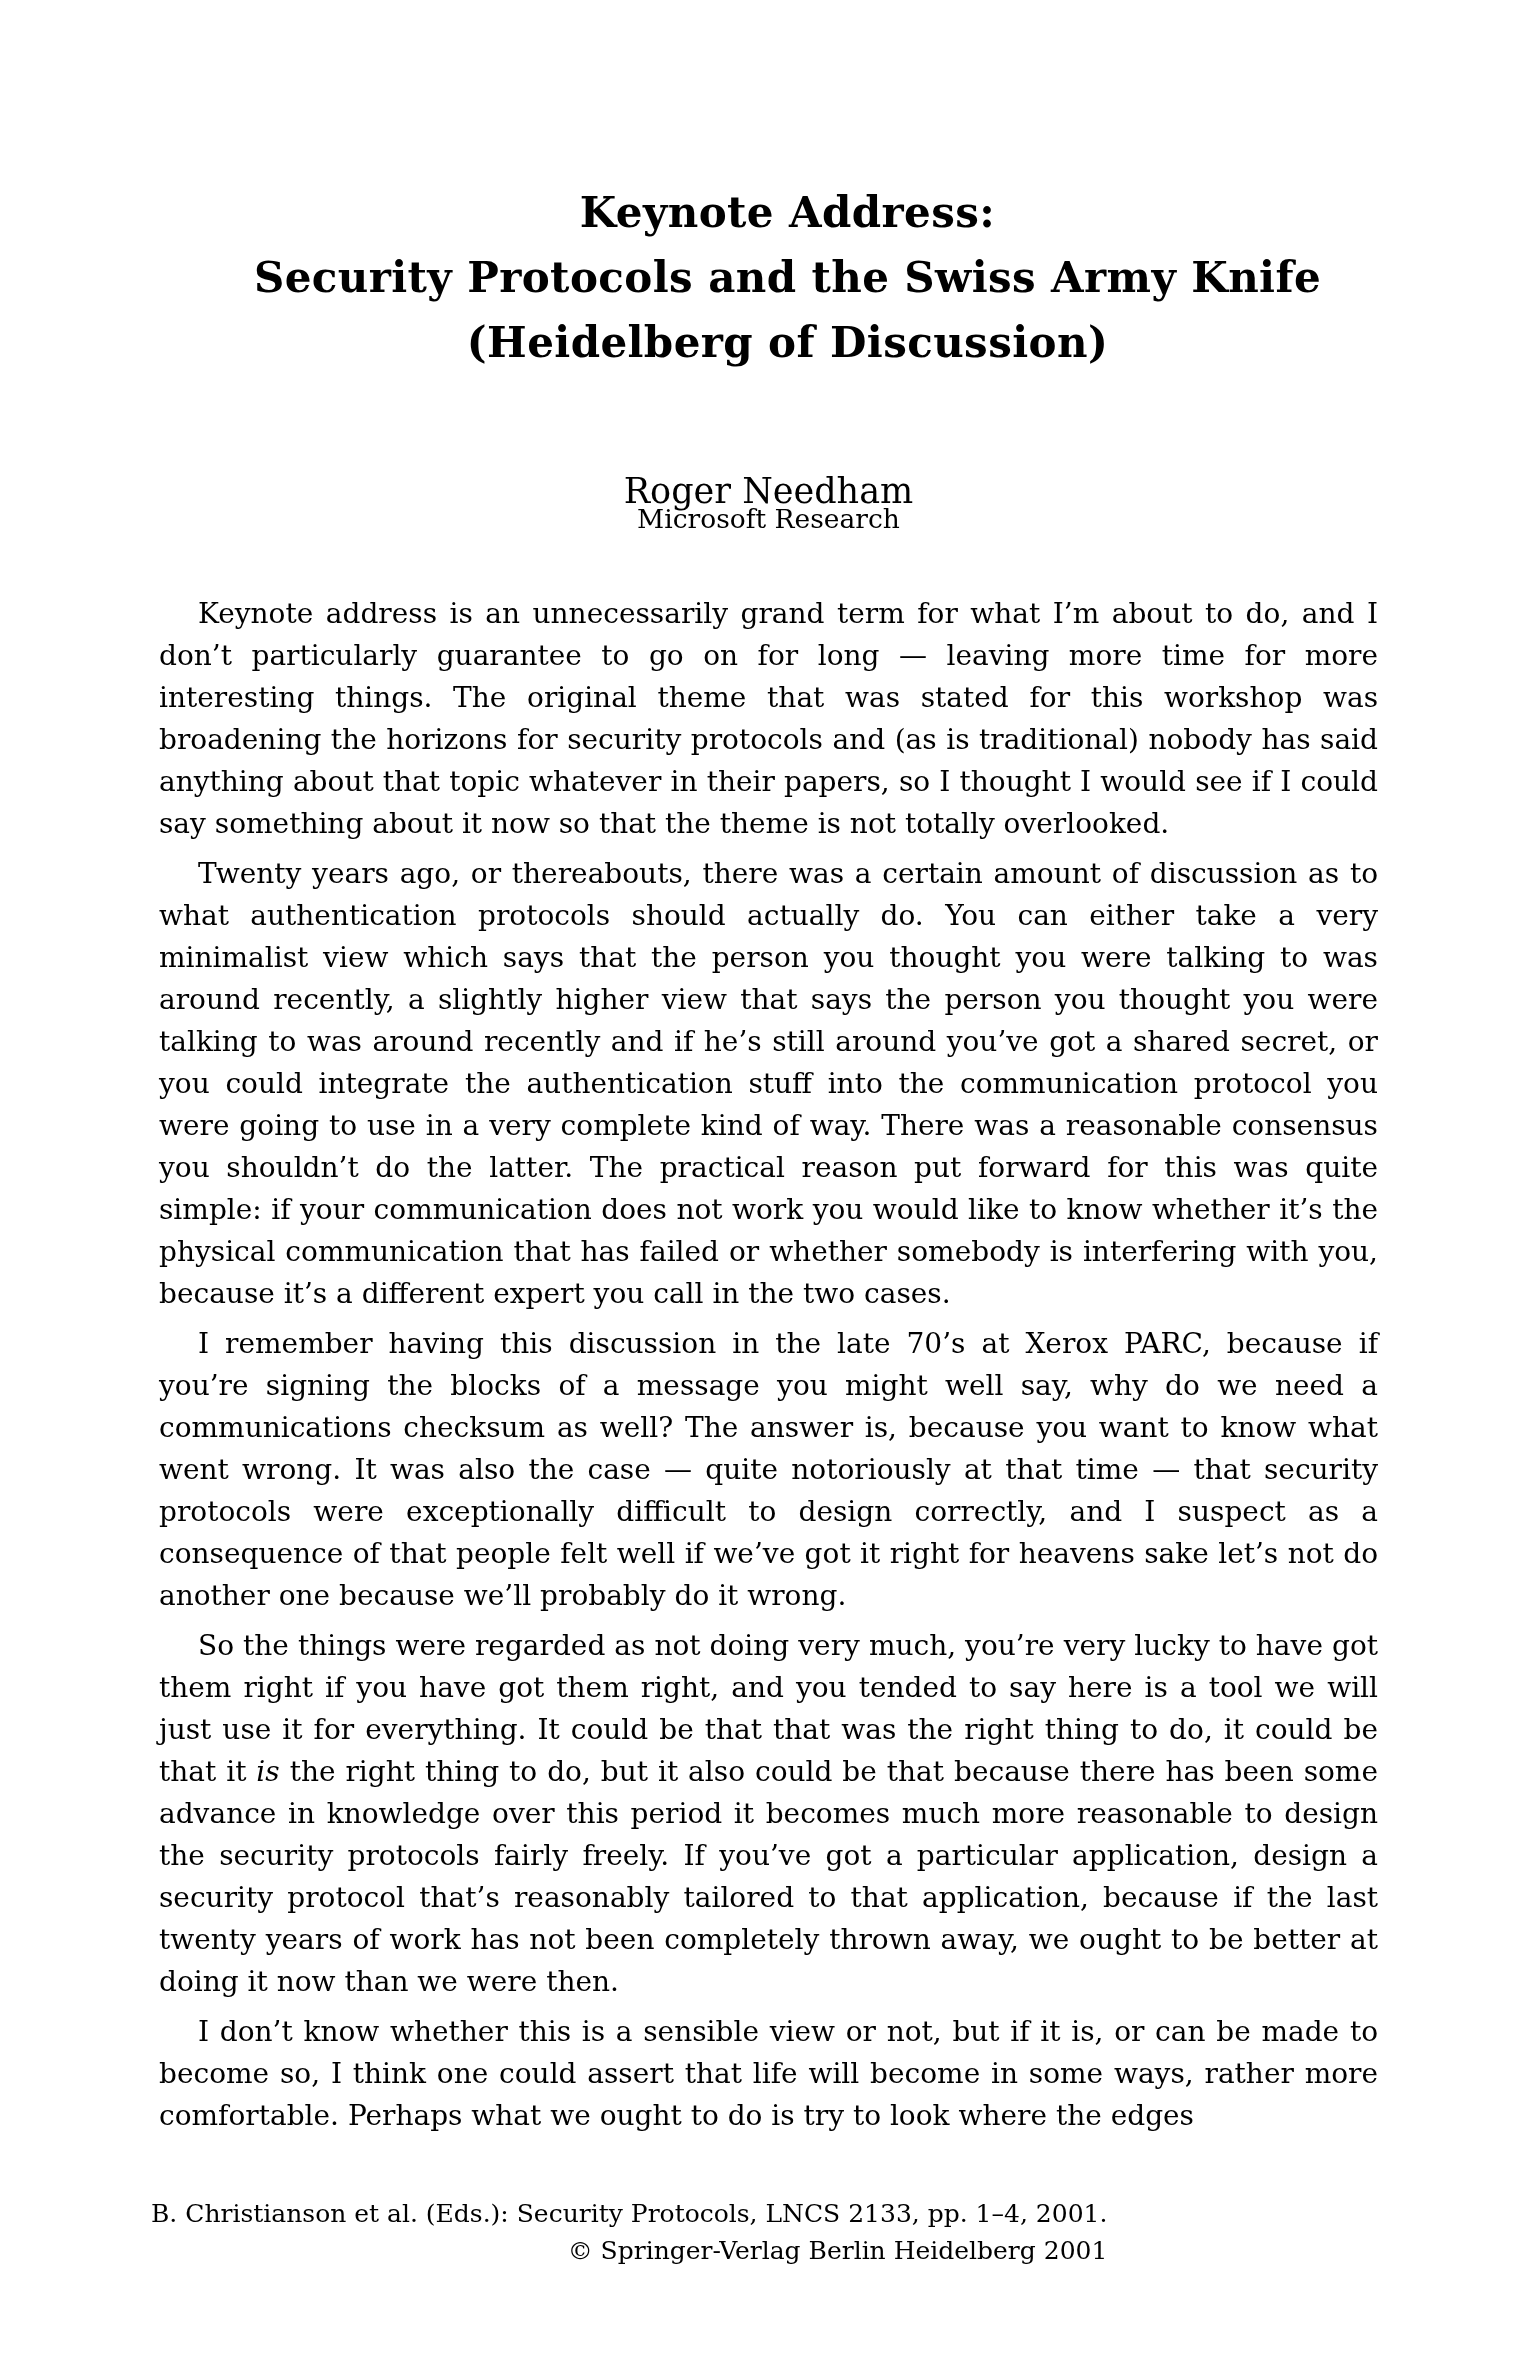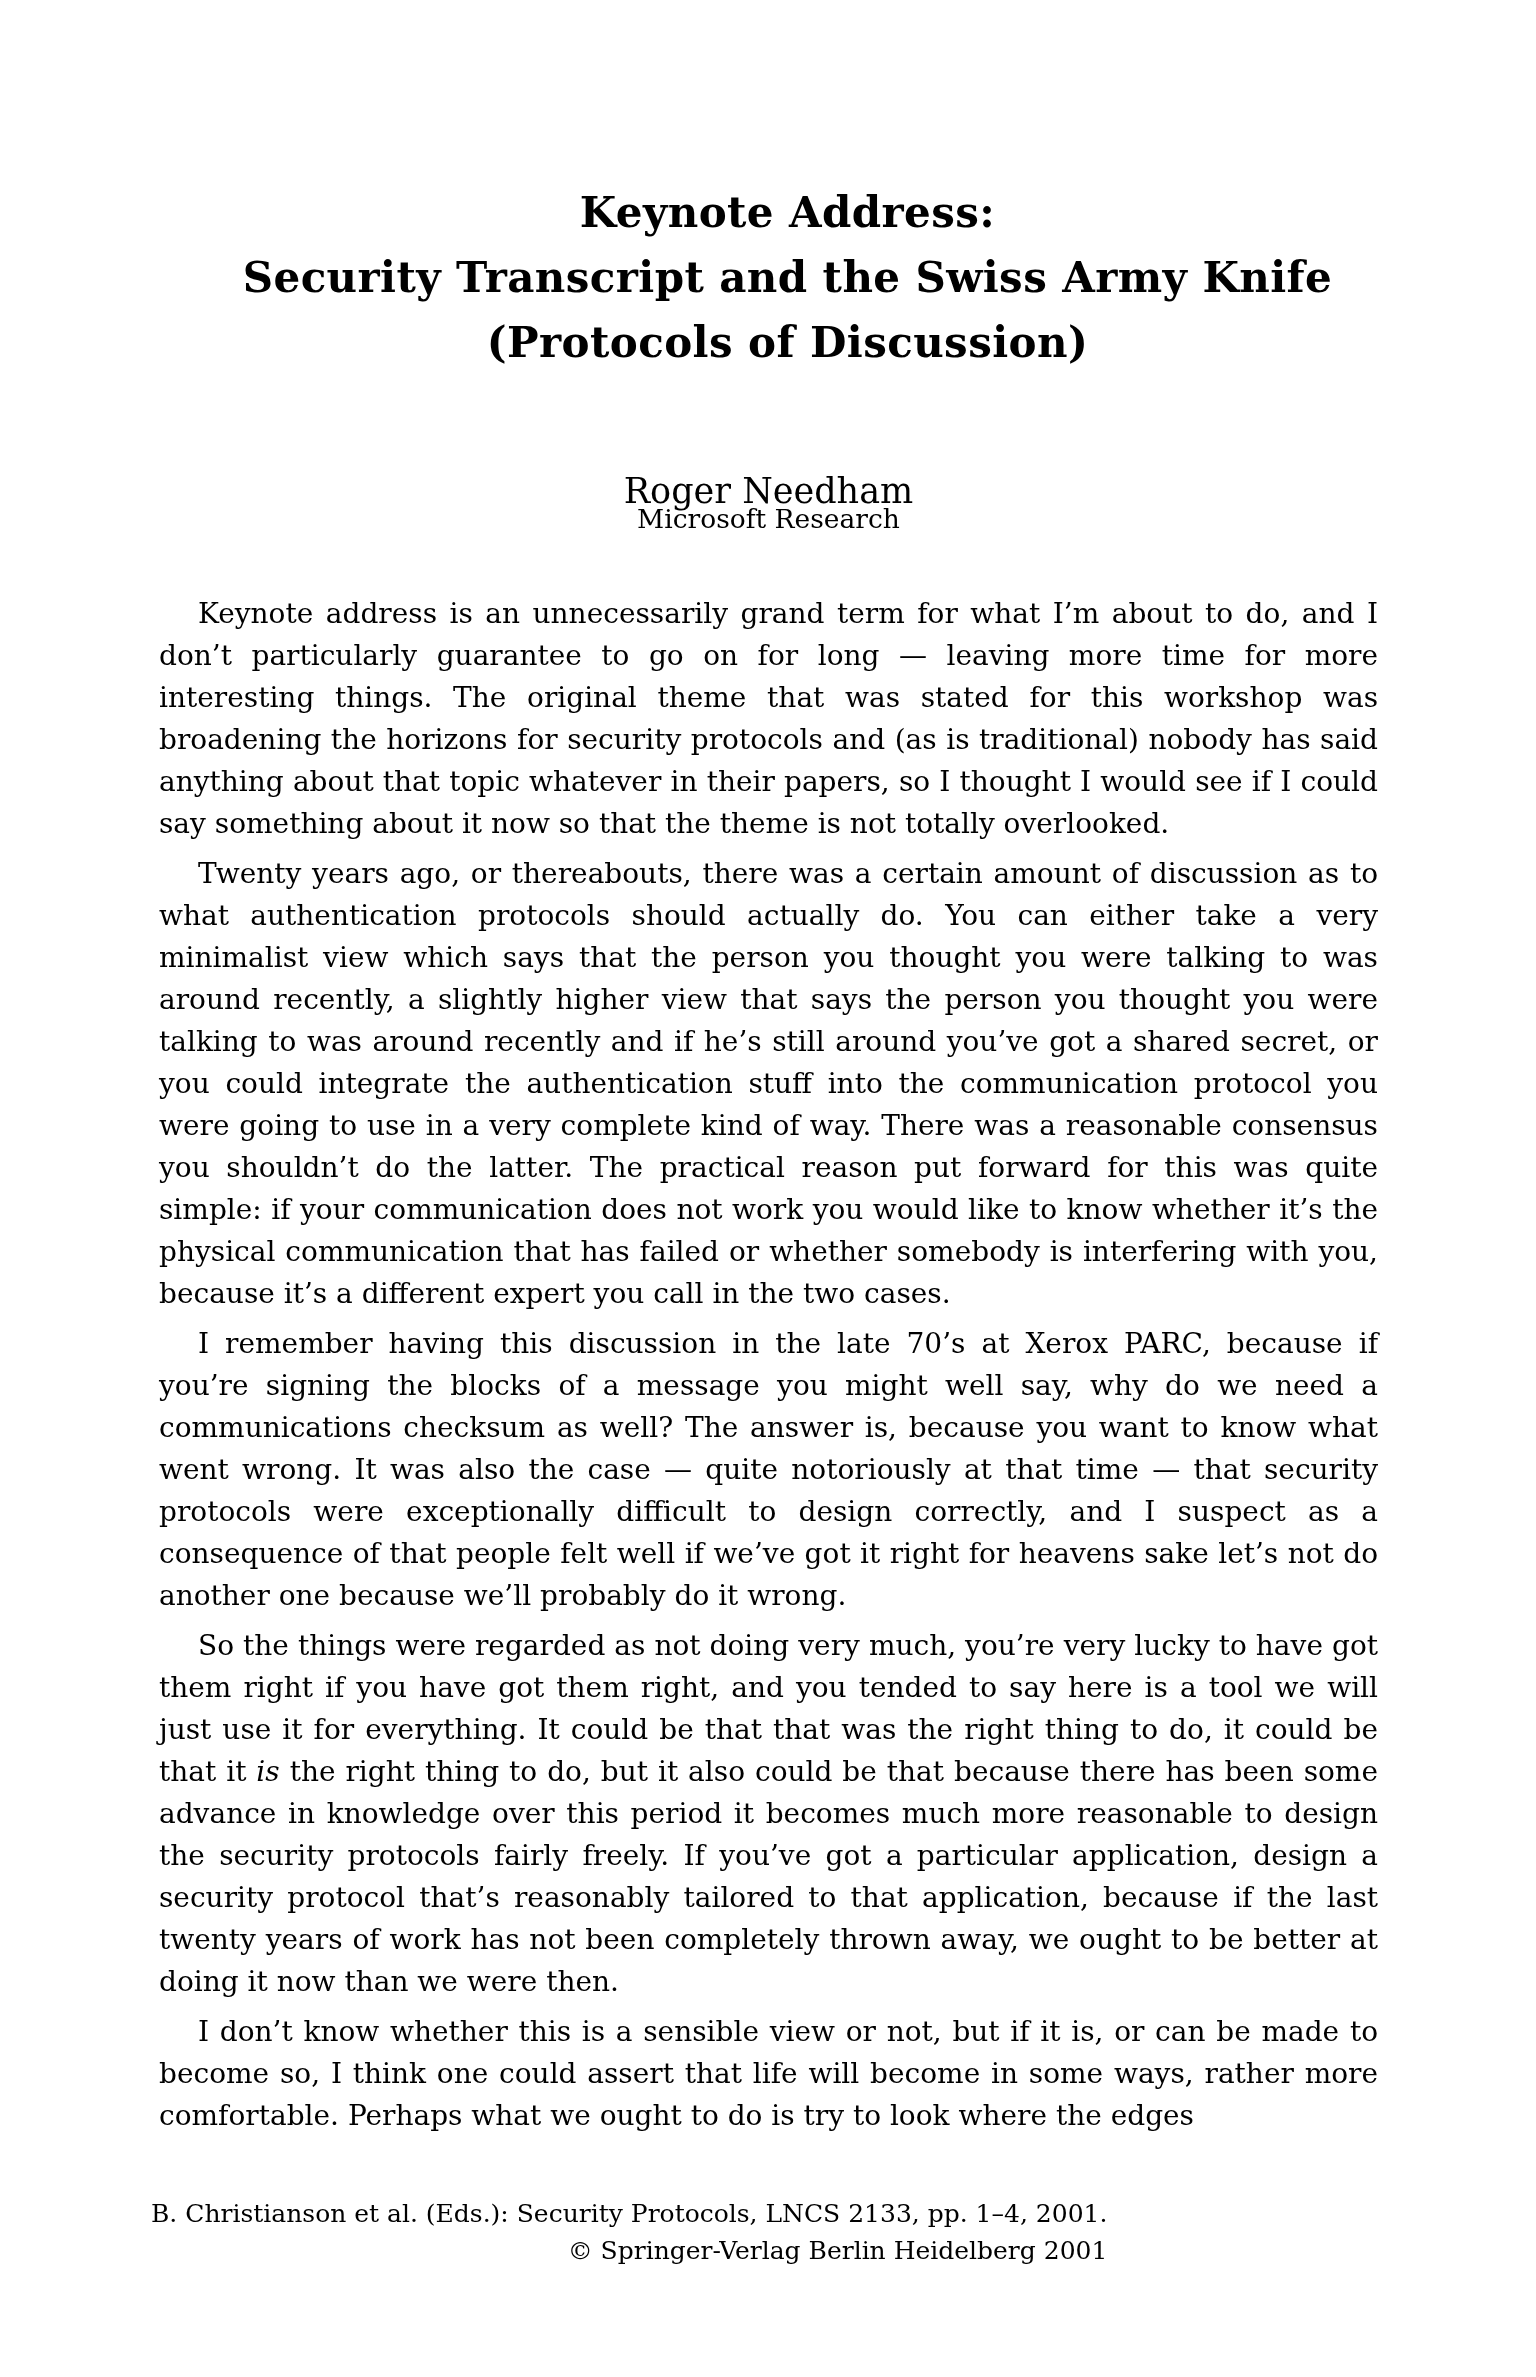--- a/index.html
+++ b/index.html
@@ -63,22 +63,22 @@
   }
 </style>
 </head>
 <body>
 
 <div class="page">
 
   <header class="titleblock">
     <h1 class="paper-title">
       <span class="tline">Keynote Address:</span>
-      <span class="tline">Security Transcript and the Swiss Army Knife</span>
-      <span class="tline">(Protocols of Discussion)</span>
+      <span class="tline">Security Protocols and the Swiss Army Knife</span>
+      <span class="tline">(Heidelberg of Discussion)</span>
     </h1>
     <div class="author">Roger Needham</div>
     <div class="affiliation">Microsoft Research</div>
   </header>
 
   <main class="bodytext">
     <p>Keynote address is an unnecessarily grand term for what I’m about to do, and I don’t particularly guarantee to go on for long — leaving more time for more interesting things. The original theme that was stated for this workshop was broadening the horizons for security protocols and (as is traditional) nobody has said anything about that topic whatever in their papers, so I thought I would see if I could say something about it now so that the theme is not totally overlooked.</p>
     <p>Twenty years ago, or thereabouts, there was a certain amount of discussion as to what authentication protocols should actually do. You can either take a very minimalist view which says that the person you thought you were talking to was around recently, a slightly higher view that says the person you thought you were talking to was around recently and if he’s still around you’ve got a shared secret, or you could integrate the authentication stuff into the communication protocol you were going to use in a very complete kind of way. There was a reasonable consensus you shouldn’t do the latter. The practical reason put forward for this was quite simple: if your communication does not work you would like to know whether it’s the physical communication that has failed or whether somebody is interfering with you, because it’s a different expert you call in the two cases.</p>
     <p>I remember having this discussion in the late 70’s at Xerox PARC, because if you’re signing the blocks of a message you might well say, why do we need a communications checksum as well? The answer is, because you want to know what went wrong. It was also the case — quite notoriously at that time — that security protocols were exceptionally difficult to design correctly, and I suspect as a consequence of that people felt well if we’ve got it right for heavens sake let’s not do another one because we’ll probably do it wrong.</p>
     <p><span>So the things were regarded as not doing very much, you’re very lucky to have got them right if you have got them right, and you tended to say here is a tool we will just use it for everything. It could be that that was the right thing to do, it could be that it </span><em>is</em><span> the right thing to do, but it also could be that because there has been some advance in knowledge over this period it becomes much more reasonable to design the security protocols fairly freely. If you’ve got a particular application, design a security protocol that’s reasonably tailored to that application, because if the last twenty years of work has not been completely thrown away, we ought to be better at doing it now than we were then.</span></p>

